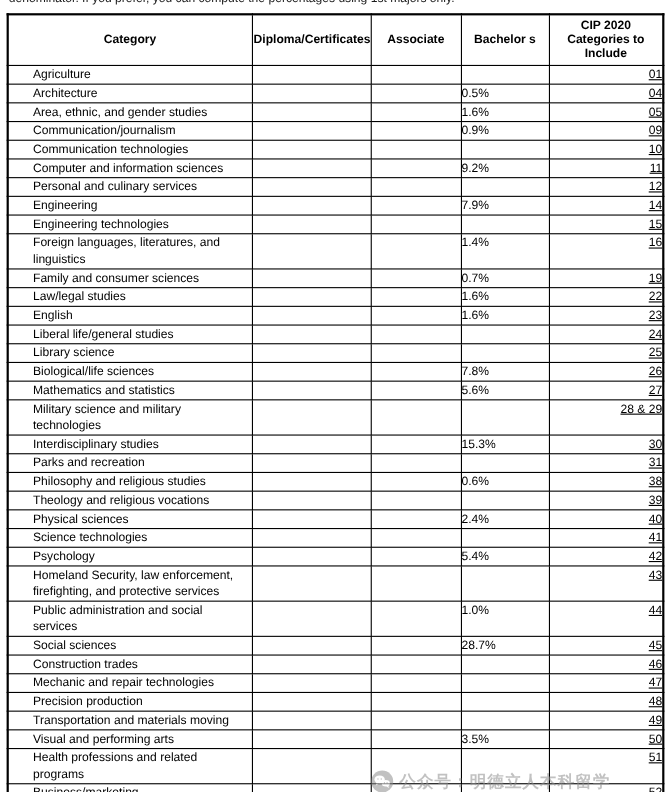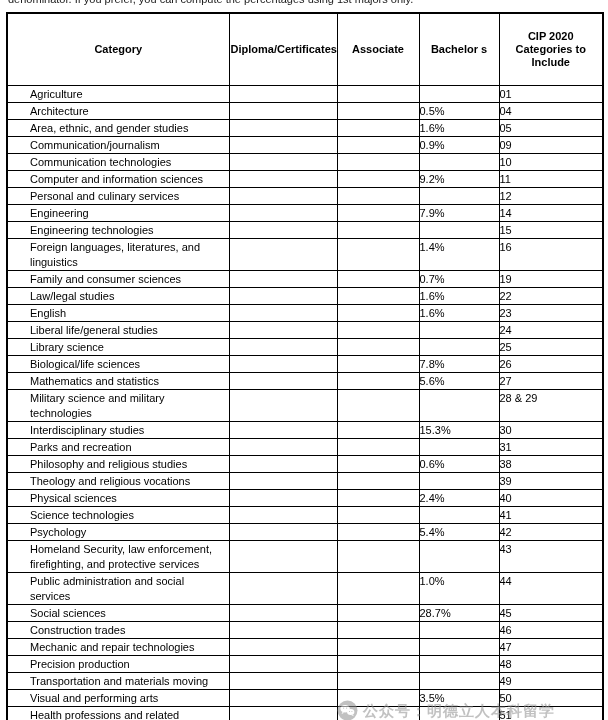--- a/index.html
+++ b/index.html
@@ -6,28 +6,28 @@
   html,body { width:608px; height:720px; background:#fff; }
   body { font-family:"Liberation Sans", sans-serif; color:#000; position:relative; overflow:hidden; }
 
   .page { position:relative; width:608px; height:720px; overflow:hidden; }
 
   .intro { position:absolute; top:-7px; left:8px; font-size:11px; line-height:13px; white-space:nowrap; color:#1a1a1a; }
 
   table.majors { position:absolute; top:12px; left:6px; width:596px; border-collapse:collapse; table-layout:fixed; border:2px solid #000; background:#fff; }
   th, td { border:1px solid #000; font-size:11px; overflow:hidden; }
 
-  thead th { font-weight:bold; text-align:center; vertical-align:middle; height:43px; line-height:13px; padding:16px 1px; }
+  thead th { font-weight:bold; text-align:center; vertical-align:middle; height:43px; line-height:13px; padding:3px 1px; }
   thead th.nowrap { white-space:nowrap; }
 
   tbody td { height:16px; line-height:15px; vertical-align:top; padding-top:1px; }
   td.cat  { text-align:left;  padding-left:22px; padding-right:4px; }
   td.num  { text-align:center; }
   td.pct  { padding-right:10px; }
-  td.cip  { text-align:left; }
+  td.cip  { text-align:right;text-decoration:underline; }
 
   .watermark { position:absolute; left:337px; top:700px; display:flex; align-items:center; gap:5px; opacity:0.55; pointer-events:none;justify-content:space-between; }
   .wm-icon { display:inline-block; width:21px; height:21px; flex:0 0 auto; }
   .wm-text { font-size:15px; line-height:21px; letter-spacing:1px; white-space:nowrap; font-weight:bold; }
 </style>
 </head>
 <body>
 
 <div class="page">
 

